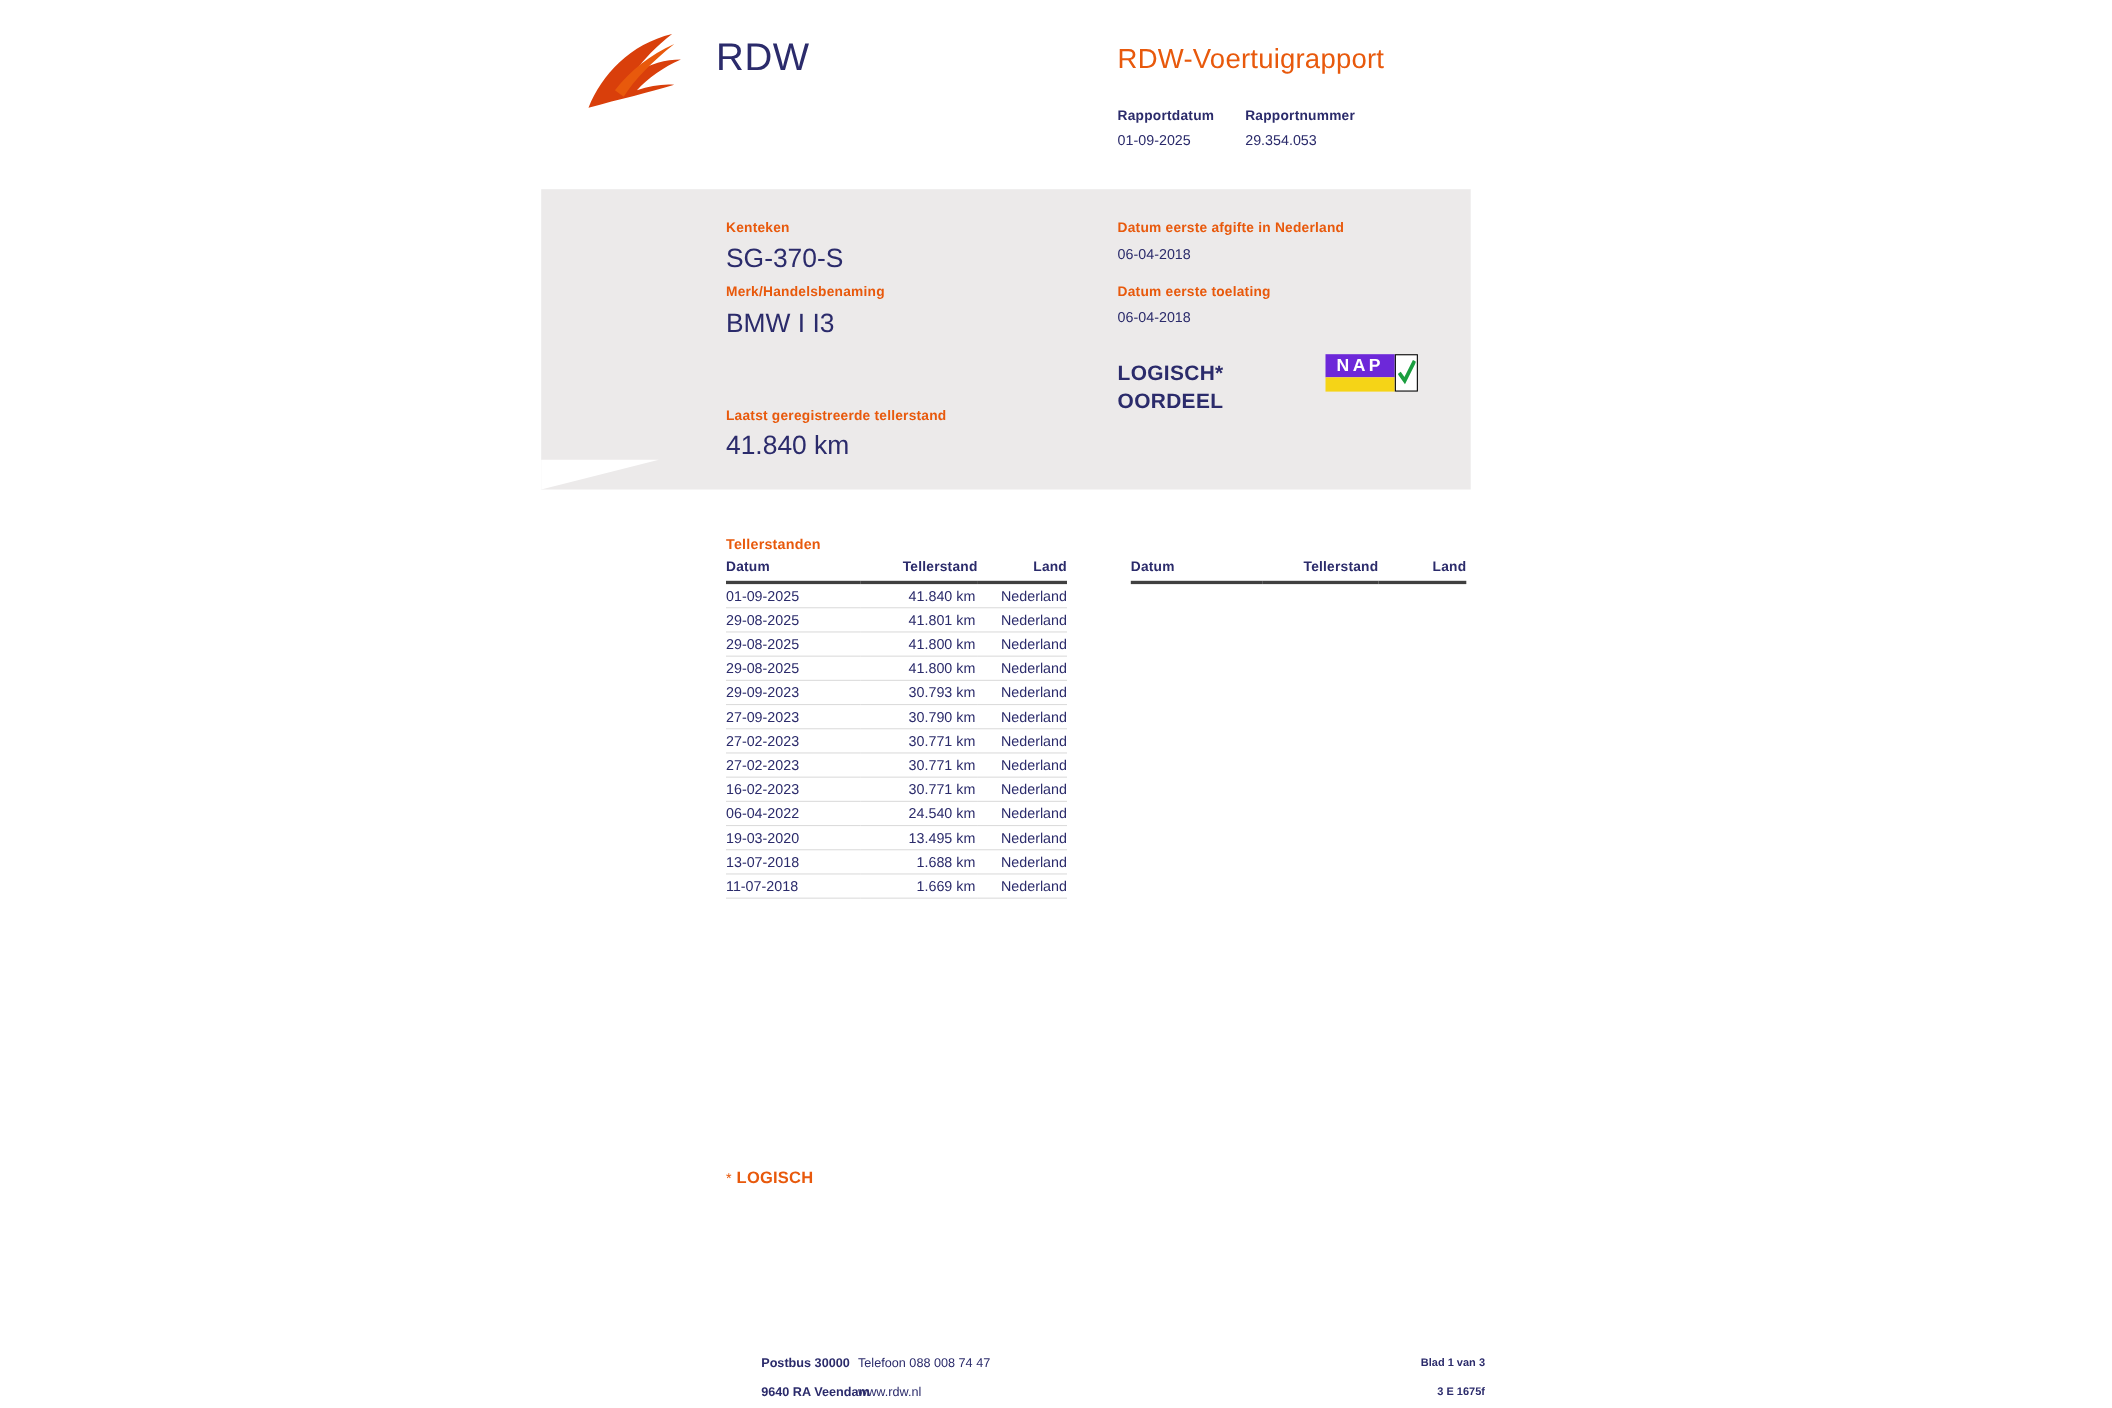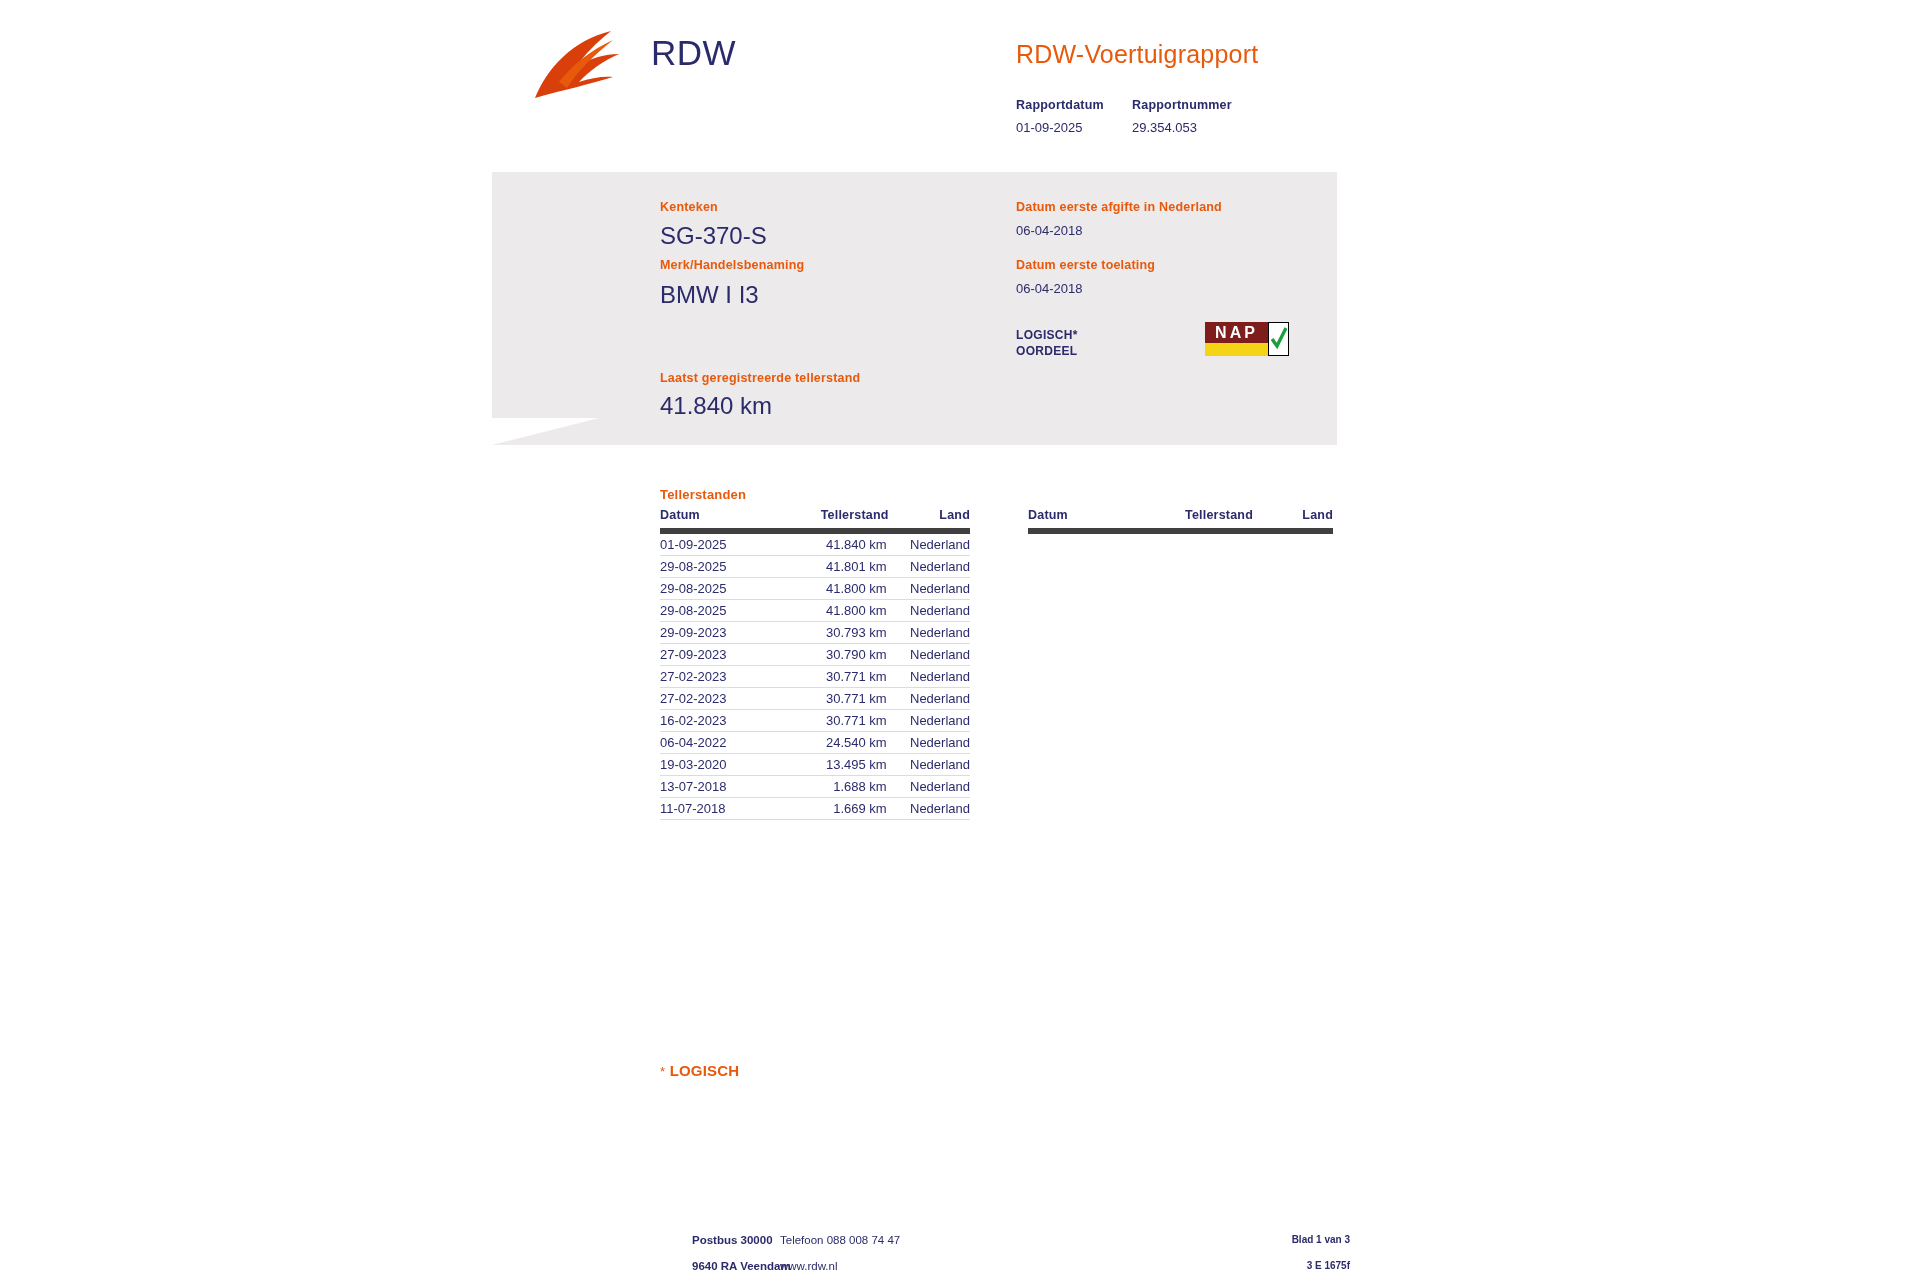--- a/index.html
+++ b/index.html
@@ -113,40 +113,40 @@
   .p-teller-value { left: 660px; top: 392px; }
   .p-dea-label { left: 1016px; top: 200px; }
   .p-dea-value { position:absolute; left: 1016px; top: 223px; font-size: 13px; color:#2b2b6b; }
   .p-det-label { left: 1016px; top: 258px; }
   .p-det-value { position:absolute; left: 1016px; top: 281px; font-size: 13px; color:#2b2b6b; }
 
   .oordeel {
     position: absolute;
     left: 1016px;
     top: 327px;
-    font-size: 12px;
+    font-size: 19px;
     font-weight: bold;
     color: #2b2b6b;
     line-height: 1.35;
     letter-spacing: 0.3px;
   }
 
   
   .nap {
     position: absolute;
     left: 1205px;
     top: 322px;
     width: 84px;
     height: 34px;
   }
   .nap-black {
     position: absolute;
     left: 0; top: 0;
     width: 63px; height: 21px;
-    background: #7f1d1d;
+    background: #6d28d9;
     color: #ffffff;
     font-size: 16px;
     font-weight: bold;
     letter-spacing: 3px;
     text-align: center;
     line-height: 21px;
     font-family: "Liberation Sans", sans-serif;
   }
   .nap-yellow {
     position: absolute;
@@ -185,21 +185,21 @@
     border-collapse: collapse;
   }
   .tbl.left { left: 660px; top: 508px; width: 310px; }
   .tbl.right { left: 1028px; top: 508px; width: 305px; }
   .tbl th {
     font-size: 12.5px;
     font-weight: bold;
     color: #2b2b6b;
     letter-spacing: 0.2px;
     padding: 0 0 6px 0;
-    border-bottom: 6px solid #404040;
+    border-bottom: 3px solid #404040;
     text-align: left;
   }
   .tbl th.num { text-align: right; }
   .tbl th.c { text-align: right; }
   .tbl td {
     font-size: 13px;
     color: #2b2b6b;
     padding: 3px 0 3px 0;
     border-bottom: 1px solid #dcdcdc;
   }

